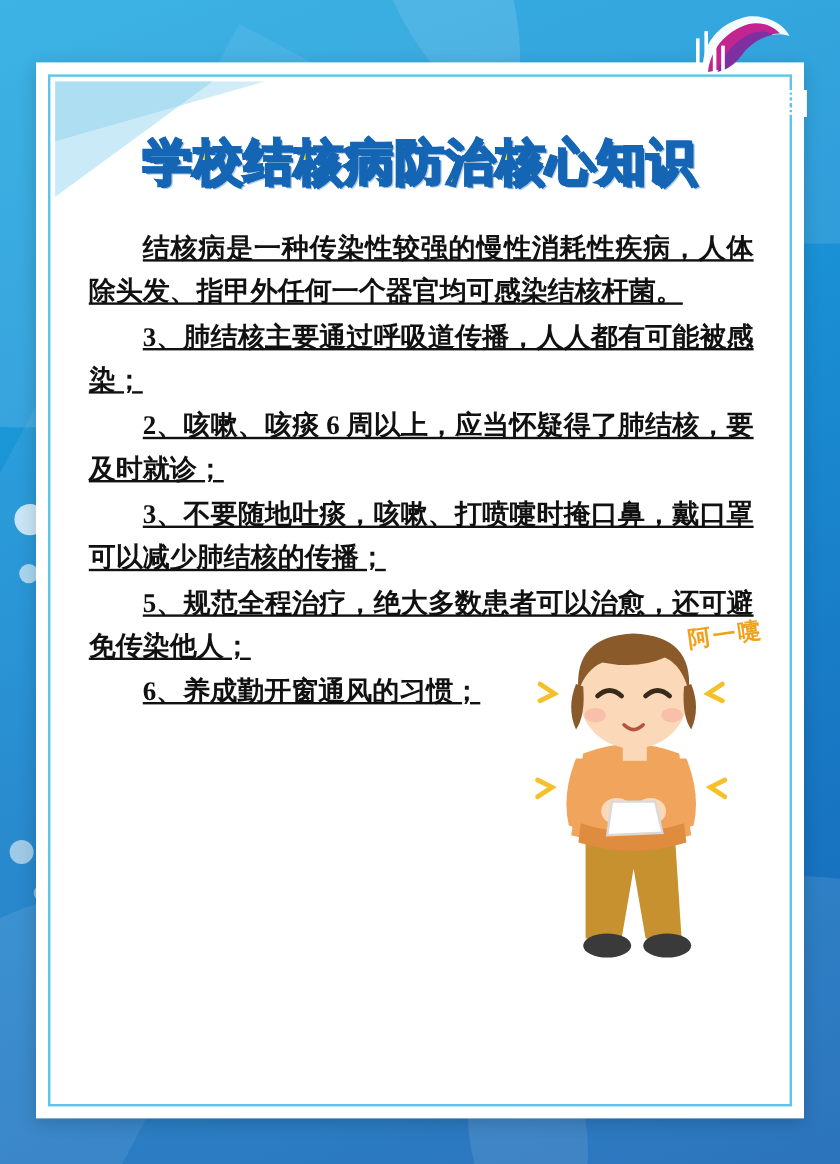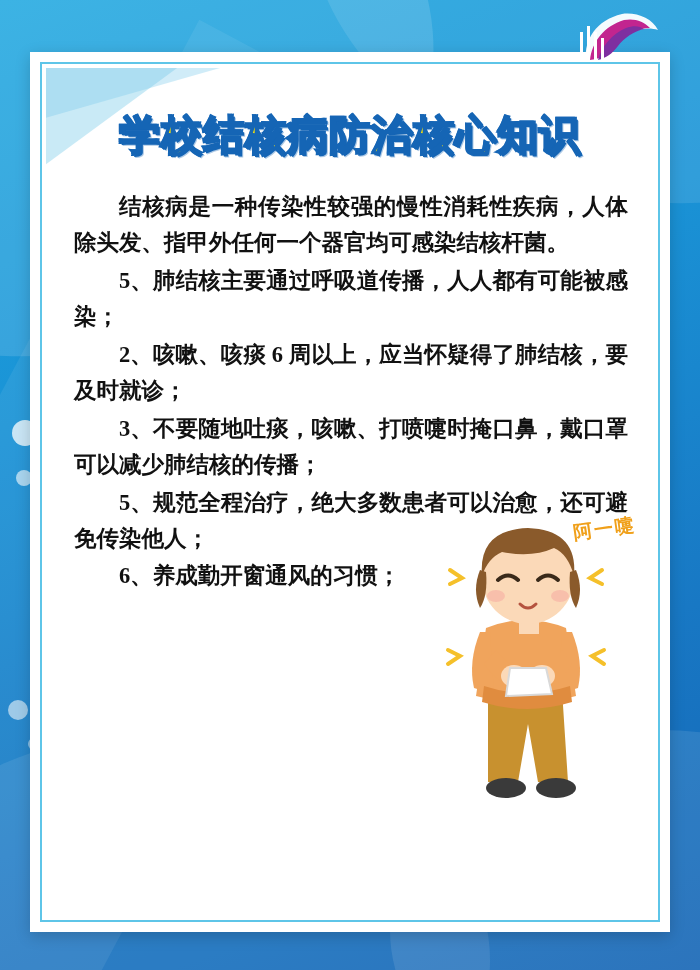--- a/index.html
+++ b/index.html
@@ -90,22 +90,22 @@
     text-align: center;
     z-index: 6;
   }
   .logo-mark {
     height: 52px;
     position: relative;
   }
   .logo-text-cn {
     color: #ffffff;
     font-family: "Liberation Sans", sans-serif;
-    font-weight: normal;
-    font-size: 16px;
+    font-weight: bold;
+    font-size: 24px;
     letter-spacing: 7px;
     line-height: 1.1;
     margin-top: 12px;
     text-indent: 7px;
   }
   .logo-text-en {
     color: #ffffff;
     font-family: "Liberation Sans", sans-serif;
     font-size: 7.5px;
     letter-spacing: 0.6px;
@@ -187,20 +187,21 @@
     font-family: "Liberation Serif", serif;
     font-size: 22.5px;
     line-height: 1.62;
     color: #111111;
     text-align: justify;
     font-weight: bold;
   }
   .body-text p {
     margin: 0 0 1px 0;
     text-indent: 2em;
+    text-decoration: underline;
   }
 
   
   .illus {
     position: absolute;
     right: 18px;
     top: 432px;
     width: 210px;
     height: 300px;
     z-index: 2;
@@ -258,21 +259,21 @@
     <div class="card-border"></div>
     <div class="card-inner">
 
       <div class="corner-wedge"></div>
       <div class="corner-wedge2"></div>
 
       <div class="title">学校结核病防治核心知识</div>
 
       <div class="body-text">
         <p>结核病是一种传染性较强的慢性消耗性疾病，人体除头发、指甲外任何一个器官均可感染结核杆菌。</p>
-        <p>5、肺结核主要通过呼吸道传播，人人都有可能被感染；</p>
+        <p>3、肺结核主要通过呼吸道传播，人人都有可能被感染；</p>
         <p>2、咳嗽、咳痰 6 周以上，应当怀疑得了肺结核，要及时就诊；</p>
         <p>3、不要随地吐痰，咳嗽、打喷嚏时掩口鼻，戴口罩可以减少肺结核的传播；</p>
         <p>5、规范全程治疗，绝大多数患者可以治愈，还可避免传染他人；</p>
         <p>6、养成勤开窗通风的习惯；</p>
       </div>
 
       <div class="illus">
         <svg width="210" height="300" viewBox="0 0 210 300">
 
           <path d="M62 190 h74 l6 92 h-30 l-10 -58 -10 58 h-30 z" fill="#c8912f"></path>

